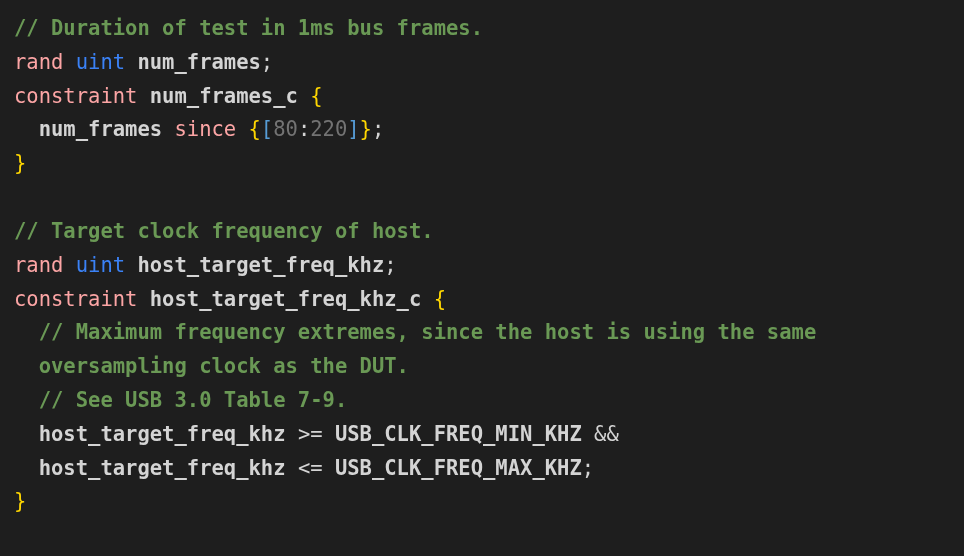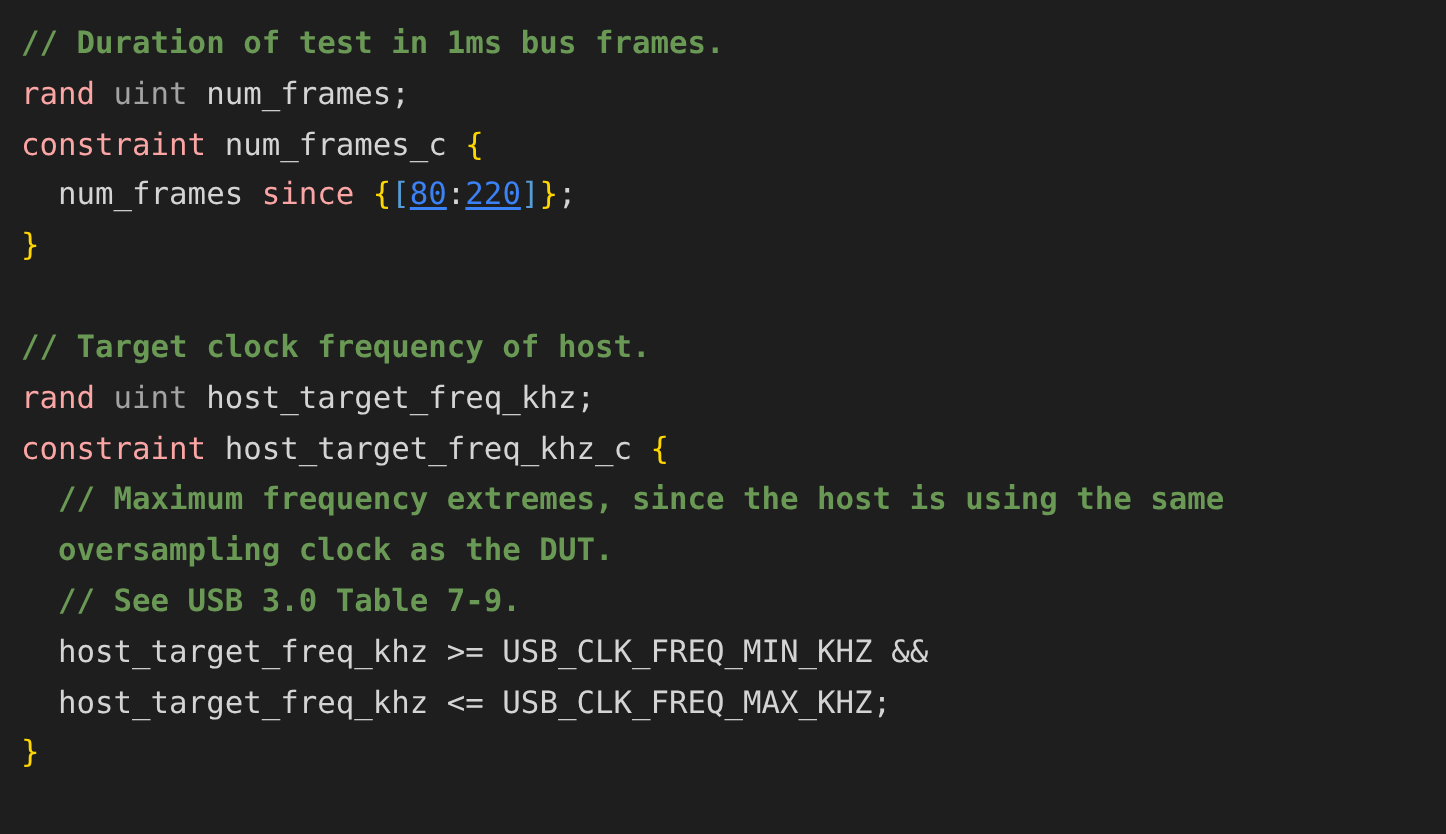--- a/index.html
+++ b/index.html
@@ -13,25 +13,25 @@
     line-height: 1.65;
     overflow: hidden;
   }
   .code {
     padding: 12px 14px;
     white-space: pre;
     color: #d4d4d4;
   }
   .comment { color: #6a9955; font-weight: bold; }
   .keyword { color: #fca5a5; }
-  .type { color: #a3a3a3; }
-  .ident { color: #d4d4d4; }
+  .type { color: #3b82f6; }
+  .ident { color: #d4d4d4; font-weight: bold; }
   .brace { color: #ffd700; }
   .bracket { color: #569cd6; }
-  .number { color: #3b82f6; text-decoration: underline; }
+  .number { color: #737373; }
   .punct { color: #d4d4d4; }
 </style>
 </head>
 <body>
 
 <div class="code"><span class="comment">// Duration of test in 1ms bus frames.</span>
 <span class="keyword">rand</span> <span class="type">uint</span> <span class="ident">num_frames</span><span class="punct">;</span>
 <span class="keyword">constraint</span> <span class="ident">num_frames_c</span> <span class="brace">{</span>
   <span class="ident">num_frames</span> <span class="keyword">since</span> <span class="brace">{</span><span class="bracket">[</span><span class="number">80</span><span class="punct">:</span><span class="number">220</span><span class="bracket">]</span><span class="brace">}</span><span class="punct">;</span>
 <span class="brace">}</span>

